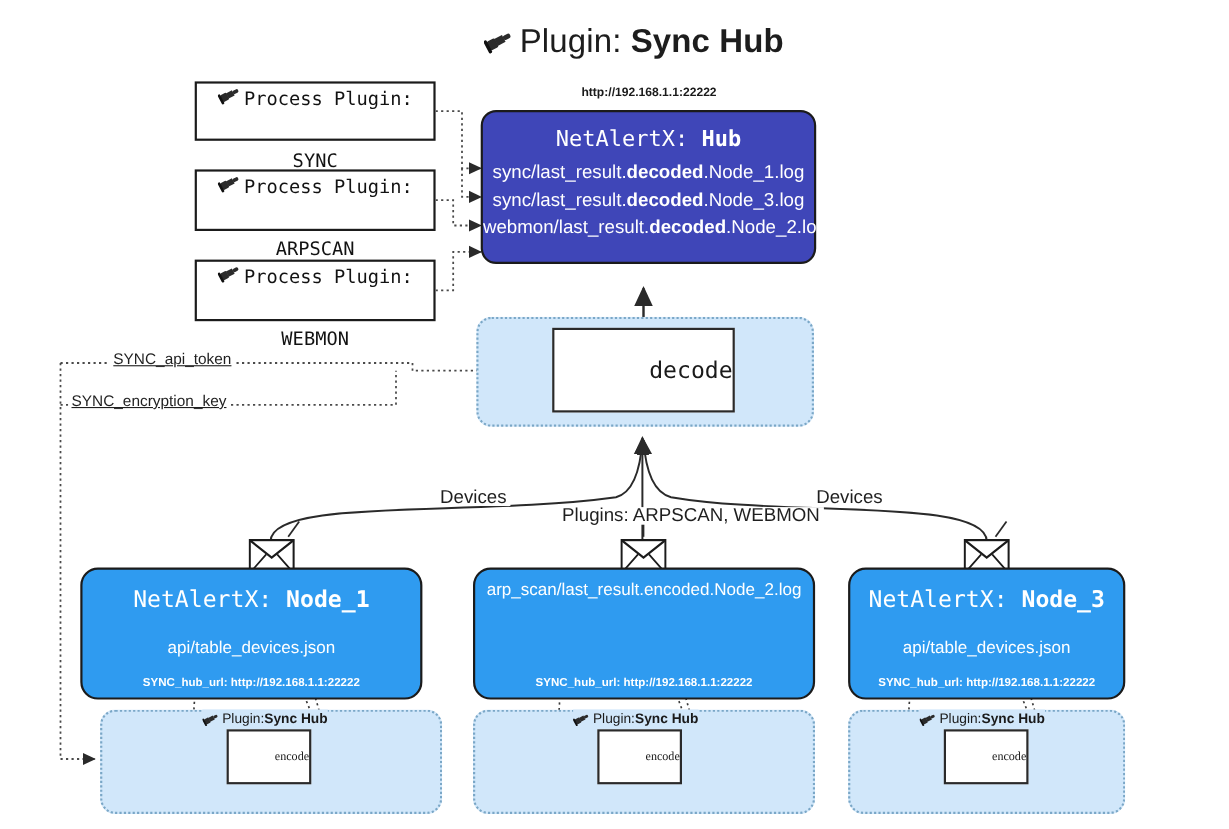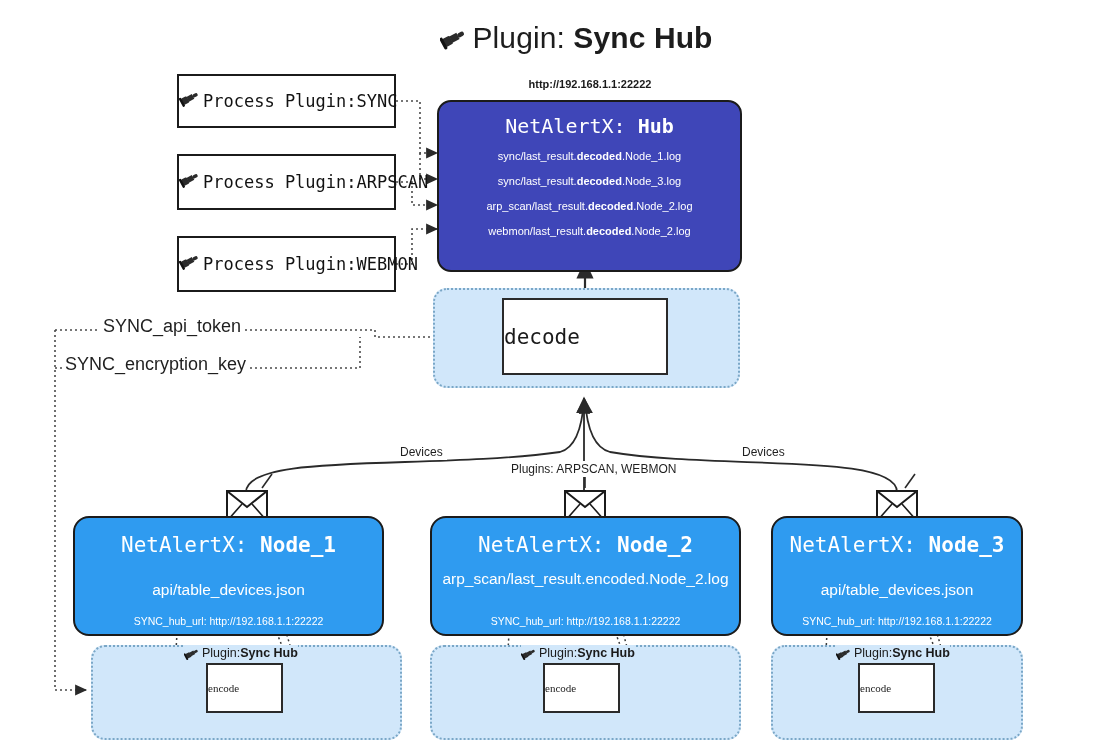--- a/index.html
+++ b/index.html
@@ -23,59 +23,60 @@
     letter-spacing:.1px;color:#1d1d1d;margin-left:18px;
   }
   .page-title .ttl-strong{font-weight:bold;}
   .plug{display:inline-block;vertical-align:-3px;margin-right:4px;}
 
   
   .procbox{
     background:#ffffff;border:2px solid #1b1b1b;
     font-family:"DejaVu Sans Mono","Liberation Mono",monospace;
     font-size:17px;line-height:25px;color:#121212;
-    display:flex;flex-direction:row;align-items:center;justify-content:space-between;
+    display:flex;flex-direction:column;align-items:center;justify-content:space-between;
     text-align:center;
+    gap:31px;
   }
   .procbox .l1{white-space:nowrap;display:flex;align-items:center;}
   .procbox .l2{white-space:nowrap;}
 
   
   .hub{
     background:#3f46b8;border:2px solid #1b1b1b;border-radius:14px;
     color:#ffffff;box-sizing:border-box;
     display:flex;flex-direction:column;align-items:center;
     padding-top:9px;
   }
   .hub-title{
     font-family:"DejaVu Sans Mono","Liberation Mono",monospace;
     font-size:20px;line-height:30px;white-space:nowrap;
   }
   .hub-title b{font-weight:bold;}
   .hub-lines{margin-top:3px;width:100%;}
   .hub-line{
-    font-size:11px;line-height:25px;text-align:center;white-space:nowrap;
+    font-size:17px;line-height:25px;text-align:center;white-space:nowrap;
     color:#ffffff;
   }
   .hub-line b{font-weight:bold;}
   .hub-url{
     position:absolute;text-align:center;font-size:11px;line-height:14px;
     color:#1a1a1a;font-weight:bold;white-space:nowrap;
   }
 
   
   .cluster{
     background:#d1e7fa;border:2px dotted #7aa7c7;border-radius:14px;
     box-sizing:border-box;
   }
 
   
   .whitebox{
     background:#ffffff;border:2px solid #2a2a2a;box-sizing:border-box;
-    display:flex;align-items:center;justify-content:flex-start;
+    display:flex;align-items:center;justify-content:flex-end;
     font-family:"DejaVu Sans Mono","Liberation Mono",monospace;
     color:#1a1a1a;
   }
   .decode{font-size:21px;}
   .encode{font-size:11px;font-family:Liberation Serif, serif;}
 
   
   .nodebox{
     background:#2f9bf0;border:2px solid #1b1b1b;border-radius:16px;
     color:#ffffff;box-sizing:border-box;position:absolute;
@@ -85,35 +86,35 @@
     font-family:"DejaVu Sans Mono","Liberation Mono",monospace;
     font-size:21px;line-height:30px;margin-top:12px;white-space:nowrap;
   }
   .node-title b{font-weight:bold;}
   .node-line{
     font-size:15.5px;line-height:25px;text-align:center;white-space:nowrap;
     color:#ffffff;
   }
   .node-foot{
     position:absolute;bottom:6px;left:0;width:100%;text-align:center;
-    font-size:10.5px;line-height:13px;font-weight:normal;color:#ffffff;
+    font-size:10.5px;line-height:13px;font-weight:bold;color:#ffffff;
     white-space:nowrap;
   }
 
   
   .envelope{position:absolute;}
 
   
   .edge-label{
-    position:absolute;font-size:12px;line-height:16px;color:#1f1f1f;
+    position:absolute;font-size:17px;line-height:16px;color:#1f1f1f;
     background:#ffffff;white-space:nowrap;text-align:center;
   }
   .tok-label{
-    position:absolute;font-size:18px;line-height:18px;color:#1f1f1f;
-    background:#ffffff;white-space:nowrap;padding:0 3px;
+    position:absolute;font-size:14px;line-height:18px;color:#1f1f1f;
+    background:#ffffff;white-space:nowrap;padding:0 3px;text-decoration:underline;
   }
   .sync-hub-tag{
     position:absolute;font-size:12.5px;line-height:16px;color:#1a1a1a;
     white-space:nowrap;background:#d1e7fa;display:flex;align-items:center;
   }
   .sync-hub-tag b{font-weight:bold;}
 </style>
 </head>
 <body>
 
@@ -227,35 +228,32 @@
           </g>
         </svg>
       </span>
         <span>Process Plugin:</span>
     </div>
     <div class="l2">WEBMON</div>
   </div>
 
   <div class="hub-url" style="left:445px;top:77px;width:290px;">http://192.168.1.1:22222</div>
 
-  <div class="node hub" style="left:437px;top:100px;width:305px;height:172px;">
+  <div class="node hub" style="left:437px;top:100px;width:305px;height:140px;">
     <div class="hub-title">
       <span>NetAlertX: </span><b>Hub</b>
     </div>
     <div class="hub-lines">
       <div class="hub-line">
         <span>sync/last_result.</span><b>decoded</b><span>.Node_1.log</span>
       </div>
       <div class="hub-line">
         <span>sync/last_result.</span><b>decoded</b><span>.Node_3.log</span>
       </div>
       <div class="hub-line">
-        <span>arp_scan/last_result.</span><b>decoded</b><span>.Node_2.log</span>
-      </div>
-      <div class="hub-line">
         <span>webmon/last_result.</span><b>decoded</b><span>.Node_2.log</span>
       </div>
     </div>
   </div>
 
   <div class="node cluster" style="left:433px;top:288px;width:307px;height:100px;"></div>
   <div class="node whitebox decode" style="left:502px;top:298px;width:166px;height:77px;">
     <span>decode</span>
   </div>
 
@@ -290,23 +288,20 @@
 
   <div class="nodebox" style="left:73px;top:516px;width:311px;height:120px;">
     <div class="node-title">
       <span>NetAlertX: </span><b>Node_1</b>
     </div>
     <div class="node-line" style="margin-top:17px;">api/table_devices.json</div>
     <div class="node-foot">SYNC_hub_url: http://192.168.1.1:22222</div>
   </div>
 
   <div class="nodebox" style="left:430px;top:516px;width:311px;height:120px;">
-    <div class="node-title">
-      <span>NetAlertX: </span><b>Node_2</b>
-    </div>
     <div class="node-line" style="margin-top:6px;">arp_scan/last_result.encoded.Node_2.log</div>
     <div class="node-foot">SYNC_hub_url: http://192.168.1.1:22222</div>
   </div>
 
   <div class="nodebox" style="left:771px;top:516px;width:252px;height:120px;">
     <div class="node-title">
       <span>NetAlertX: </span><b>Node_3</b>
     </div>
     <div class="node-line" style="margin-top:17px;">api/table_devices.json</div>
     <div class="node-foot">SYNC_hub_url: http://192.168.1.1:22222</div>

